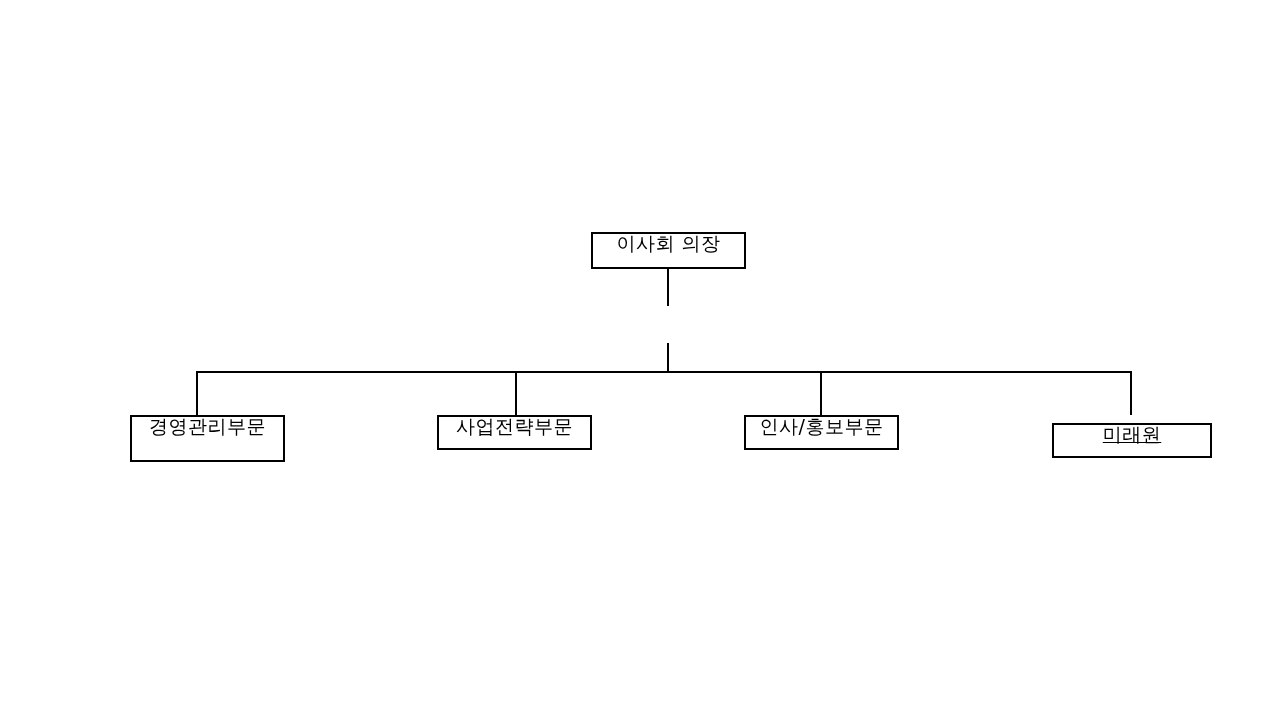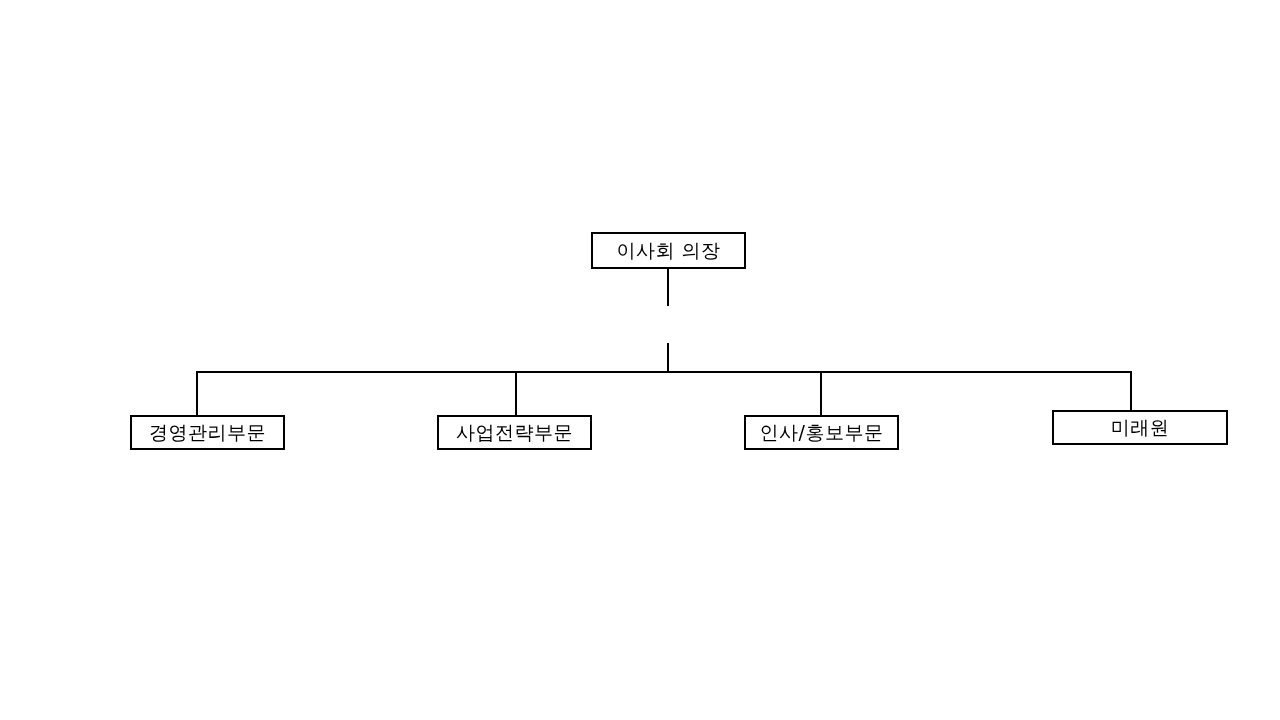--- a/index.html
+++ b/index.html
@@ -18,21 +18,21 @@
     width: 1280px;
     height: 720px;
     background: #ffffff;
   }
   .node-box {
     position: absolute;
     box-sizing: border-box;
     background: #ffffff;
     border: 2px solid #000000;
     display: flex;
-    align-items: center;
+    align-items: flex-start;
     justify-content: center;
     color: #000000;
     font-size: 19px;
     line-height: 1;
     white-space: nowrap;
     letter-spacing: 0.5px;
   }
   .connector {
     position: absolute;
     background: #000000;
@@ -58,29 +58,29 @@
 
   <div class="connector connector-v" style="left:667px; top:343px; height:30px;"></div>
 
   <div class="connector connector-h" style="left:196px; top:371px; width:936px;"></div>
 
   <div class="connector connector-v" style="left:196px; top:371px; height:44px;"></div>
   <div class="connector connector-v" style="left:515px; top:371px; height:44px;"></div>
   <div class="connector connector-v" style="left:820px; top:371px; height:44px;"></div>
   <div class="connector connector-v" style="left:1130px; top:371px; height:44px;"></div>
 
-  <div class="node-box" style="left:130px; top:415px; width:155px; height:35px;">
+  <div class="node-box" style="left:130px; top:415px; width:155px; height:47px;">
     <span>경영관리부문</span>
   </div>
 
   <div class="node-box" style="left:437px; top:415px; width:155px; height:35px;">
     <span>사업전략부문</span>
   </div>
 
   <div class="node-box" style="left:744px; top:415px; width:155px; height:35px;">
     <span>인사/홍보부문</span>
   </div>
 
-  <div class="node-box" style="left:1052px; top:410px; width:176px; height:35px;">
+  <div class="node-box" style="left:1052px; top:423px; width:160px; height:35px;text-decoration:underline;">
     <span>미래원</span>
   </div>
 
 </div>
 
 </body></html>

